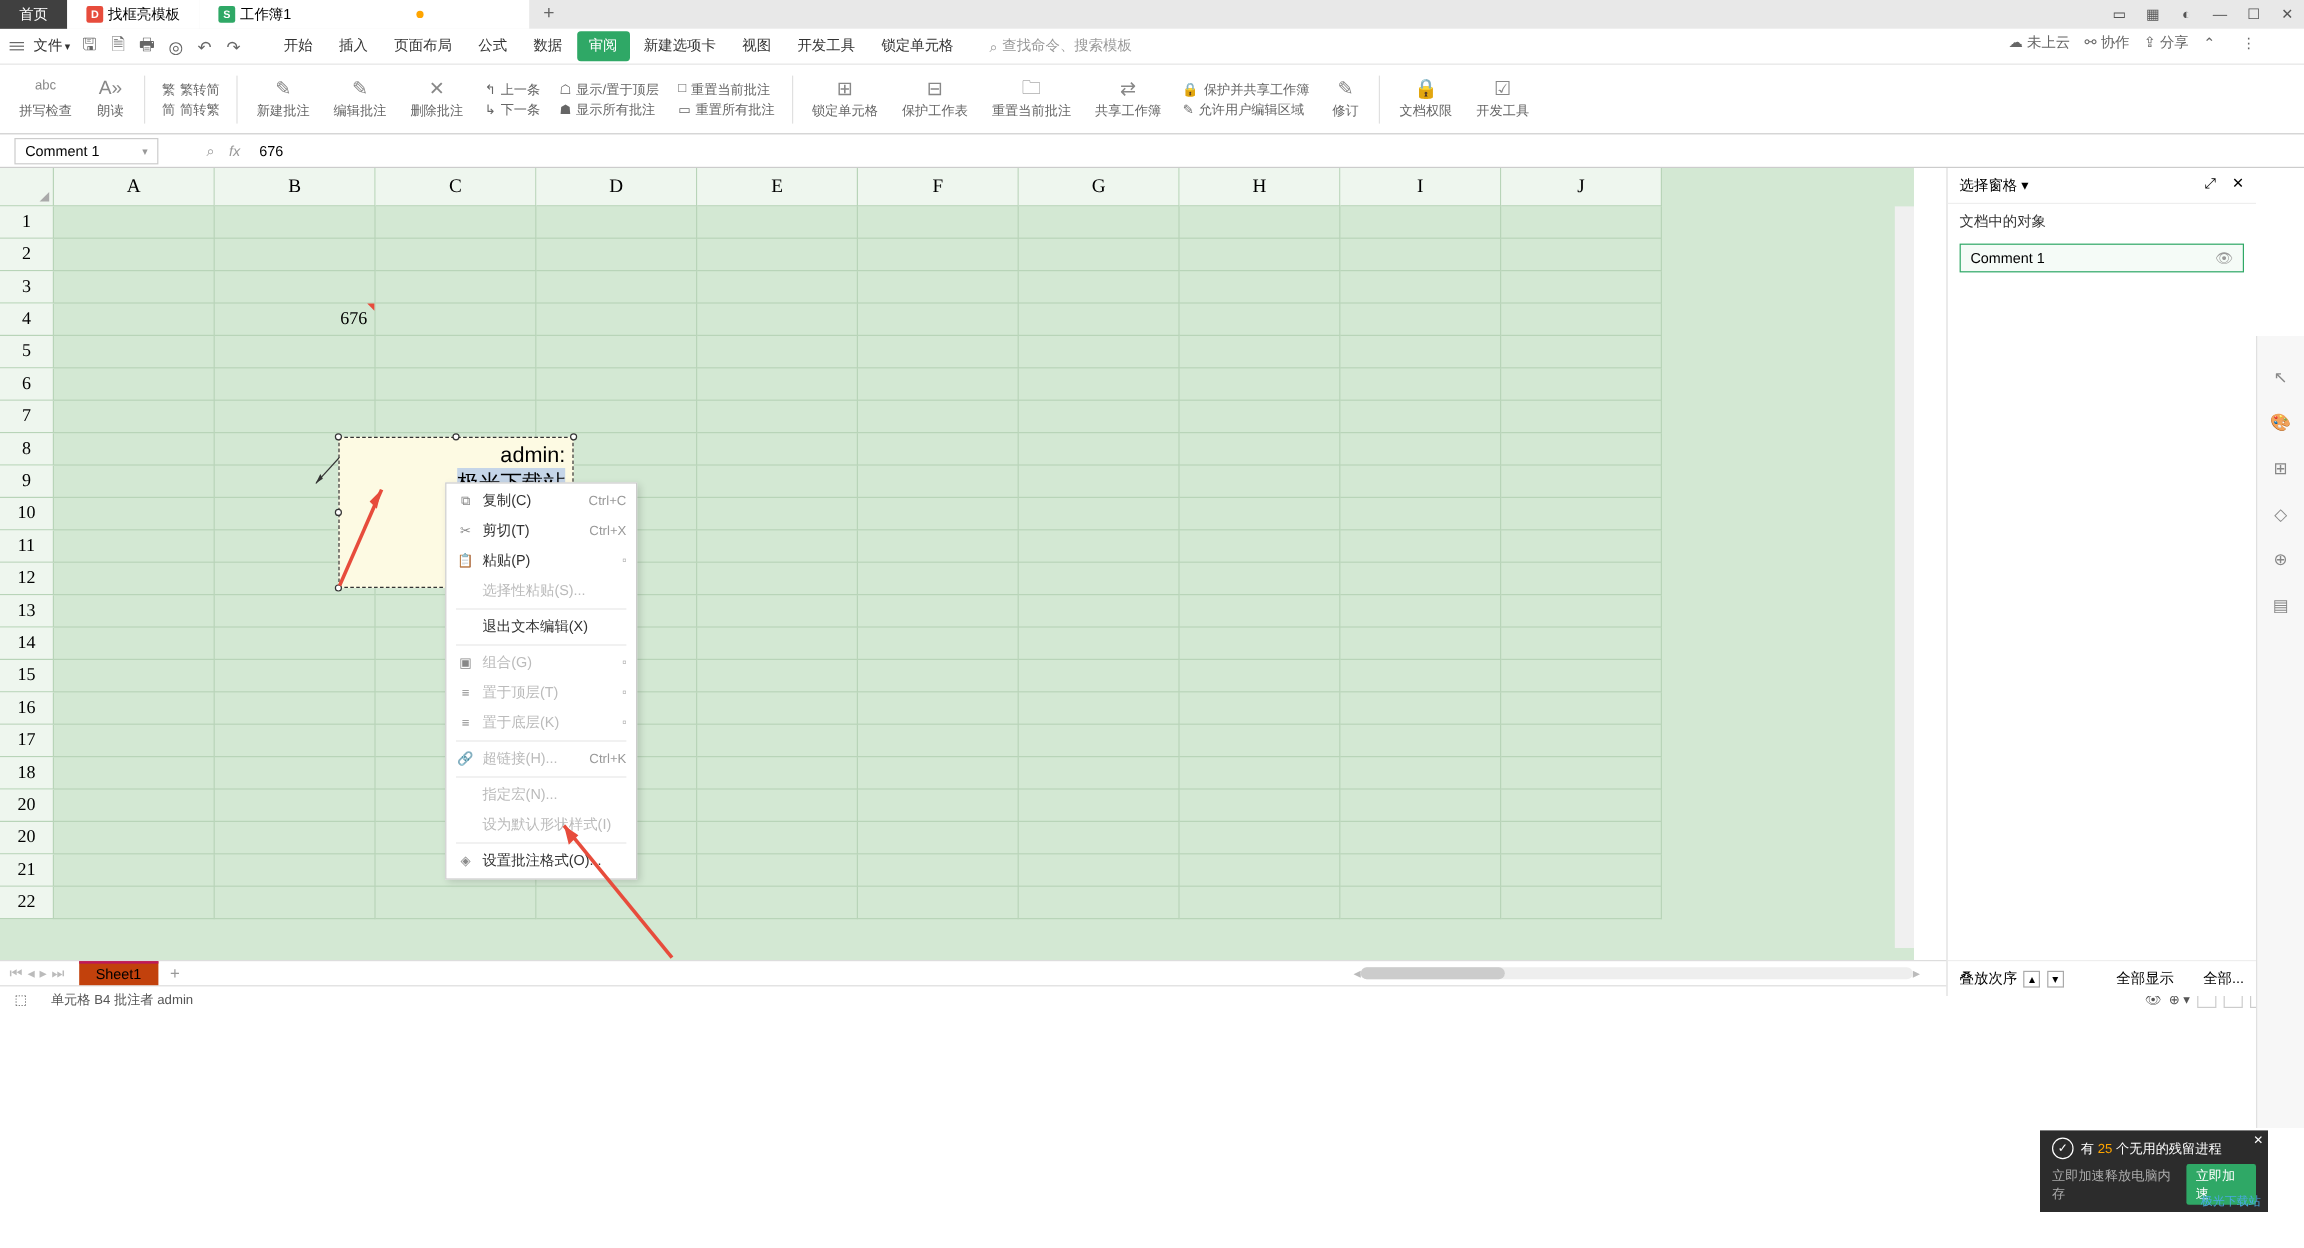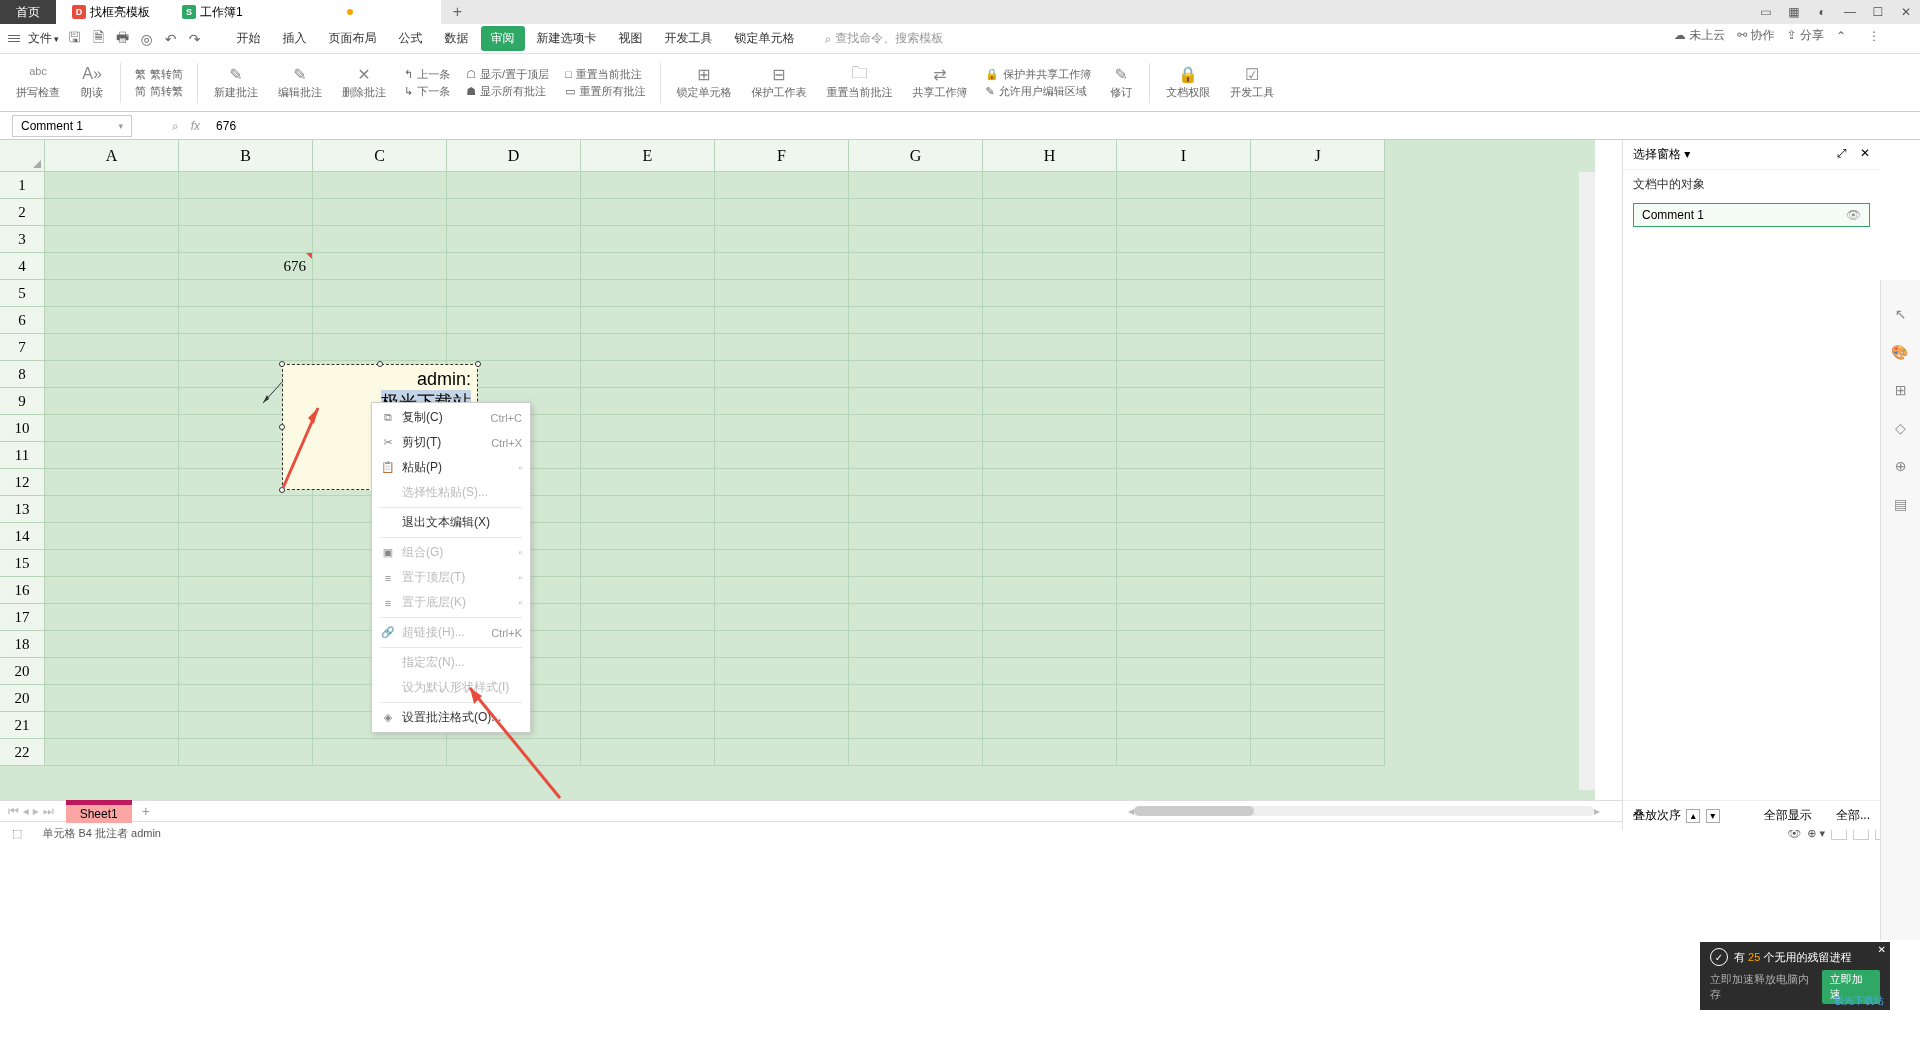--- a/index.html
+++ b/index.html
@@ -94,21 +94,21 @@
 .side-panel-footer { position: absolute; bottom: 0; left: 0; right: 0; border-top: 1px solid #eee; padding: 6px 10px; display: flex; align-items: center; justify-content: space-between; }
 .side-ctrl-btn { width: 14px; height: 14px; border: 1px solid #aaa; display: inline-flex; align-items: center; justify-content: center; font-size: 10px; margin-left: 2px; }
 
 
 .icon-strip { position: absolute; right: 0; top: 140px; width: 40px; height: 660px; background: #f7f7f7; border-left: 1px solid #e0e0e0; display: flex; flex-direction: column; align-items: center; gap: 18px; padding-top: 24px; }
 .strip-icon { width: 20px; height: 20px; display: flex; align-items: center; justify-content: center; color: #888; font-size: 14px; }
 
 
 .sheet-tabs { height: 22px; display: flex; align-items: center; font-size: 12px; border-top: 1px solid #ddd; border-bottom: 1px solid #ddd; padding-left: 8px; }
 .nav-arrows { display: flex; gap: 4px; color: #bbb; margin-right: 12px; }
-.sheet-tab { padding: 2px 14px; border-top: 6px solid #be185d; background: #fca5a5; }
+.sheet-tab { padding: 2px 14px; border-top: 2px solid #be185d; background: #c2410c; }
 .sheet-add { padding: 0 10px; color: #999; font-size: 14px; }
 .h-scroll { display: flex; align-items: center; margin-left: auto; margin-right: 320px; }
 .scroll-track { width: 460px; height: 10px; background: #eee; border-radius: 5px; position: relative; }
 .scroll-thumb { position: absolute; left: 0; width: 120px; height: 10px; background: #ccc; border-radius: 5px; }
 
 
 .status-bar { height: 22px; display: flex; align-items: center; font-size: 11px; padding: 0 12px; color: #555; }
 .status-item { margin-right: 20px; display: flex; align-items: center; gap: 4px; }
 .status-right { margin-left: auto; display: flex; gap: 6px; align-items: center; }
 .view-btn { width: 16px; height: 14px; border: 1px solid #ccc; }

